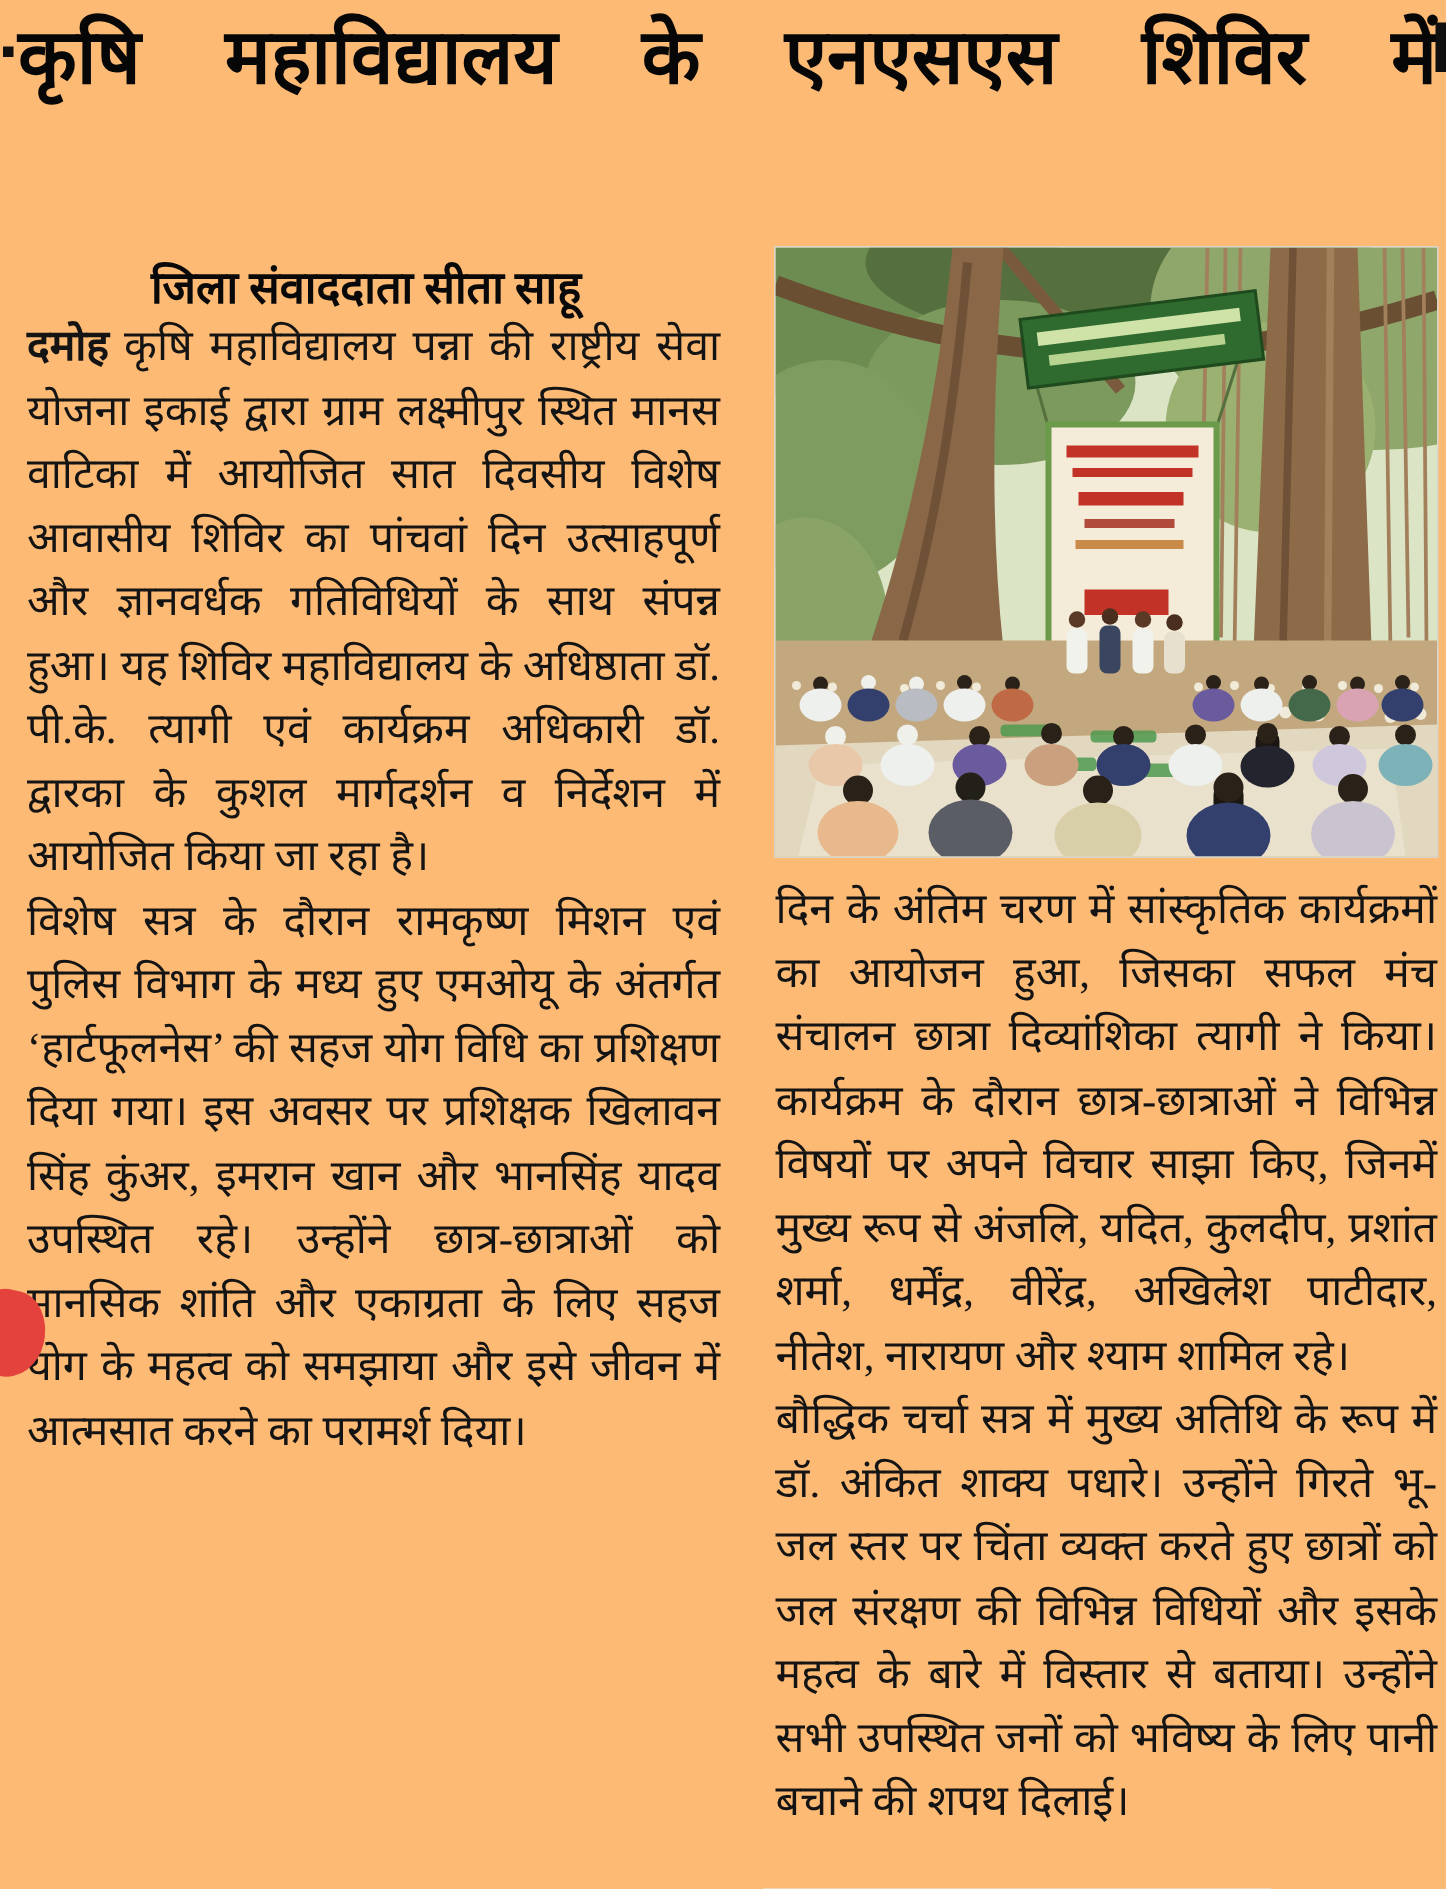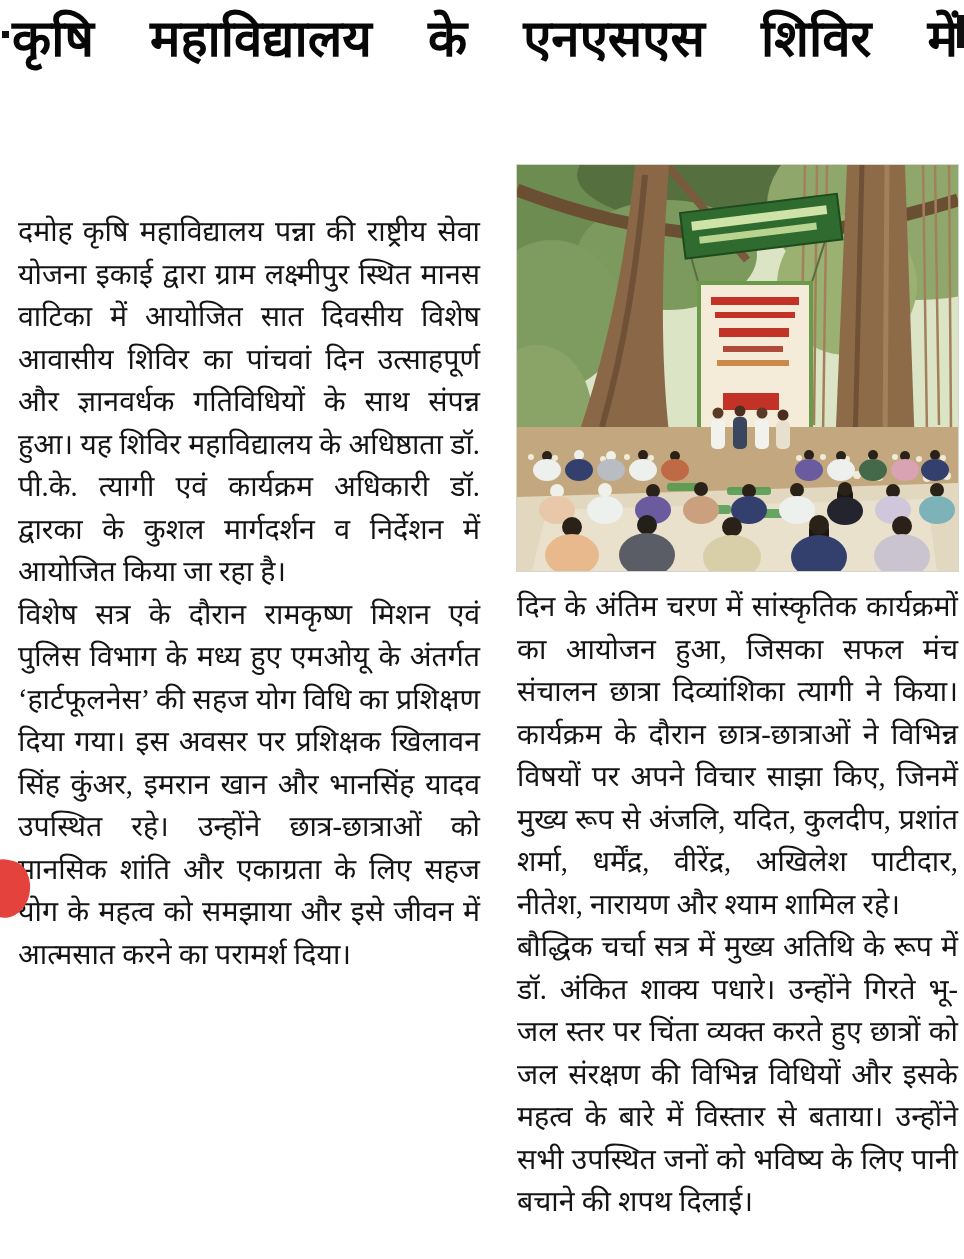--- a/index.html
+++ b/index.html
@@ -1,37 +1,37 @@
 <!DOCTYPE html>
 <html><head>
 <meta charset="utf-8">
 <style>
   html,body{margin:0;padding:0;background:#e8e8e4;}
   .page{
     position:relative;width:964px;height:1259px;margin:0 auto;
-    background:#ffffff;overflow:hidden;color:#0e0e0e;
+    background:#fdba74;overflow:hidden;color:#0e0e0e;
     font-family:"Liberation Serif","DejaVu Serif",serif;
   }
   
   .headline{position:absolute;left:12px;top:4px;width:946px;}
   .headline .hl-line{
     font-size:51px;font-weight:700;line-height:71px;letter-spacing:0px;
     color:#070707;text-align:justify;text-align-last:justify;white-space:nowrap;
   }
   
   .byline{
     position:absolute;left:18px;top:170px;width:452px;
     font-size:30px;font-weight:700;text-align:center;color:#090909;
   }
   
   .col{font-size:28.5px;line-height:42.5px;text-align:justify;color:#141414;}
   .col p{margin:0;}
   .col-left{position:absolute;left:18px;top:211px;width:462px;}
   .col-right{position:absolute;left:517px;top:586px;width:441px;}
-  .dateline{font-weight:400;margin-right:10px;}
+  .dateline{font-weight:700;margin-right:10px;}
   
   .photo{
     position:absolute;left:517px;top:165px;width:441px;height:406px;
     background:#cdd6b4;outline:1px solid #d8d5ca;
   }
   .photo svg{display:block;width:441px;height:406px;}
   
   .red-marker{
     position:absolute;left:-18px;top:860px;width:48px;height:58px;
     border-radius:46% 54% 58% 42% / 40% 60% 55% 45%;
@@ -43,20 +43,21 @@
 </style>
 </head>
 <body>
 
 <div class="page">
 
   <div class="headline">
     <div class="hl-line">कृषि महाविद्यालय के एनएसएस शिविर में</div>
   </div>
 
+  <div class="byline">जिला संवाददाता सीता साहू</div>
 
   <div class="col col-left">
     <p><b class="dateline">दमोह</b><span>कृषि महाविद्यालय पन्ना की राष्ट्रीय सेवा योजना इकाई द्वारा ग्राम लक्ष्मीपुर स्थित मानस वाटिका में आयोजित सात दिवसीय विशेष आवासीय शिविर का पांचवां दिन उत्साहपूर्ण और ज्ञानवर्धक गतिविधियों के साथ संपन्न हुआ। यह शिविर महाविद्यालय के अधिष्ठाता डॉ. पी.के. त्यागी एवं कार्यक्रम अधिकारी डॉ. द्वारका के कुशल मार्गदर्शन व निर्देशन में आयोजित किया जा रहा है।</span></p>
     <p>विशेष सत्र के दौरान रामकृष्ण मिशन एवं पुलिस विभाग के मध्य हुए एमओयू के अंतर्गत ‘हार्टफूलनेस’ की सहज योग विधि का प्रशिक्षण दिया गया। इस अवसर पर प्रशिक्षक खिलावन सिंह कुंअर, इमरान खान और भानसिंह यादव उपस्थित रहे। उन्होंने छात्र-छात्राओं को मानसिक शांति और एकाग्रता के लिए सहज योग के महत्व को समझाया और इसे जीवन में आत्मसात करने का परामर्श दिया।</p>
   </div>
 
   <div class="photo">
     <svg viewBox="0 0 441 406" preserveAspectRatio="none">
 
       <rect x="0" y="0" width="441" height="280" fill="#dce4c6"></rect>

